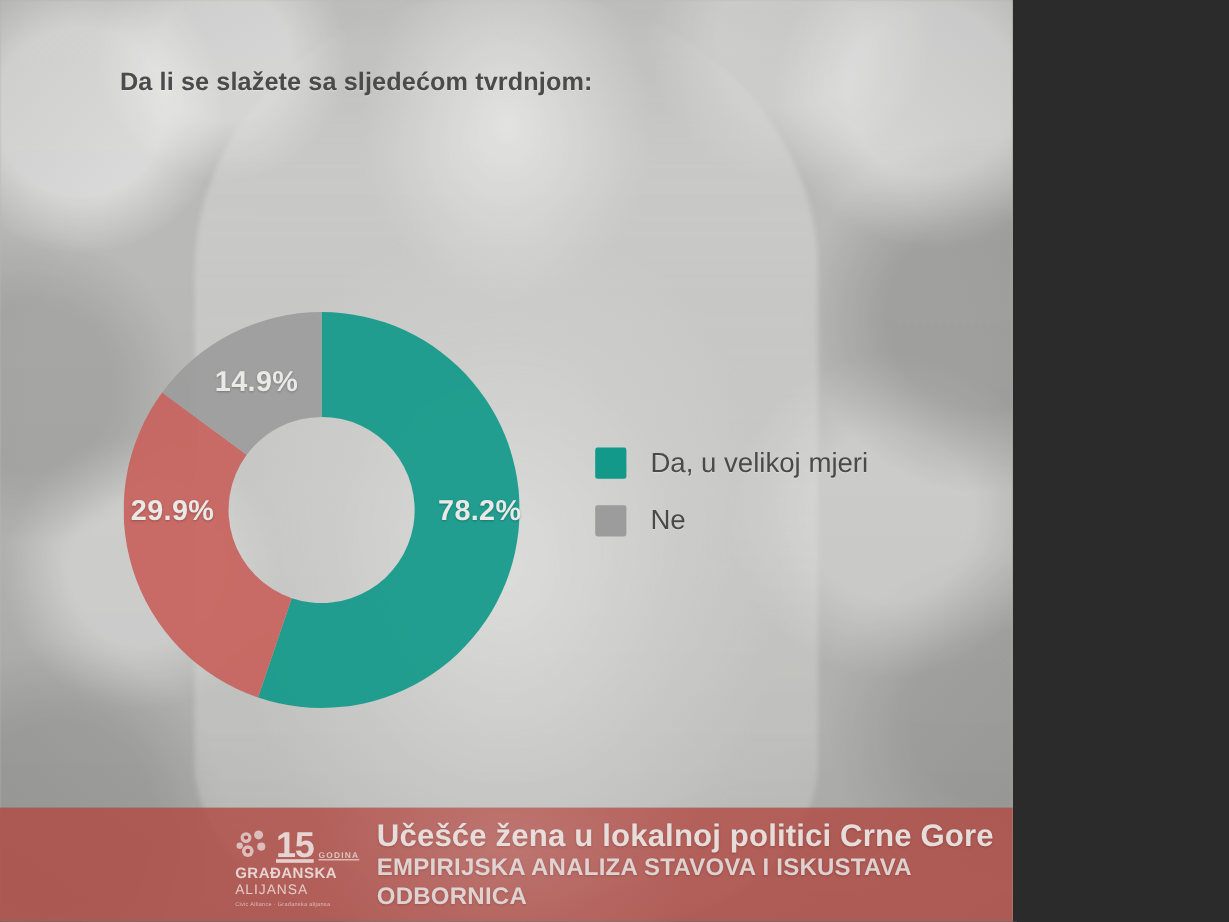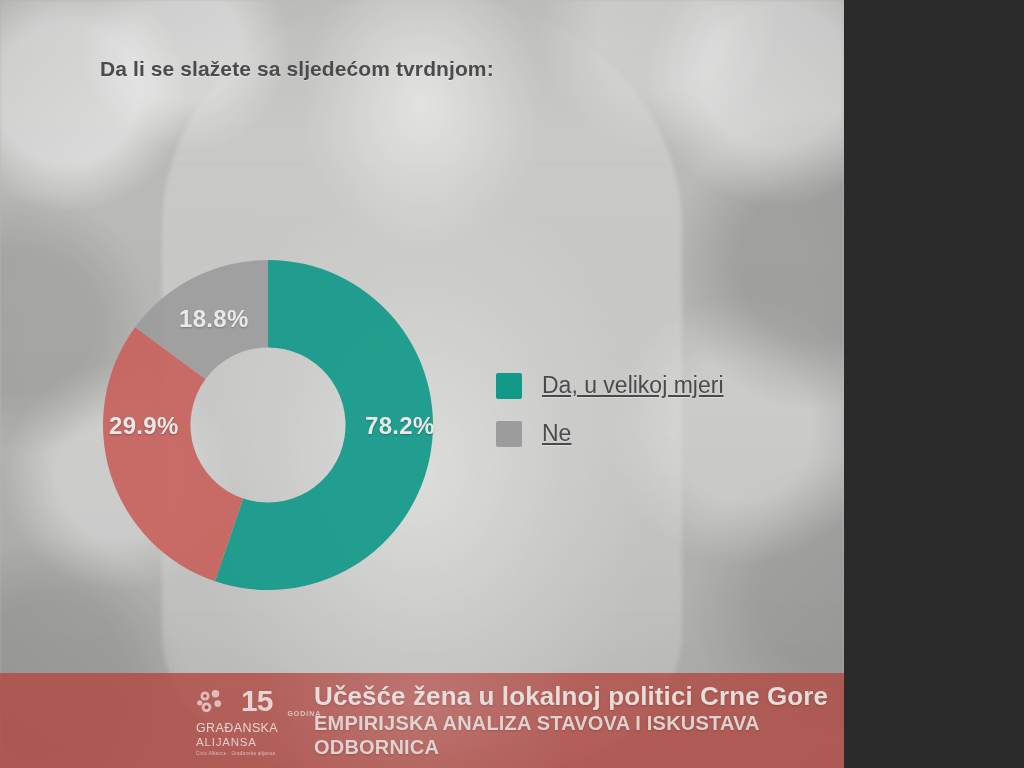--- a/index.html
+++ b/index.html
@@ -147,21 +147,20 @@
     height: 26px;
     flex: 0 0 26px;
     border-radius: 2px;
   }
   .legend-text {
     font-size: 23px;
     color: #4a4a4a;
     font-weight: 400;
     white-space: nowrap;
     text-shadow: 0 1px 1px rgba(255,255,255,0.30);
-    text-decoration: underline;
   }
 
   
   .footer {
     position: absolute;
     left: 0;
     right: 0;
     top: 673px;
     height: 95px;
     background: rgba(178,72,66,0.80);
@@ -177,43 +176,44 @@
   }
   .logo {
     position: relative;
     width: 96px;
     height: 66px;
     flex: 0 0 96px;
     color: #e3cfcd;
   }
   .logo-top {
     display: flex;
-    align-items: flex-start;
-    gap: 15px;
+    align-items: center;
+    gap: 4px;
     height: 34px;
+    text-decoration: underline;
   }
   .logo-mark { width: 30px; height: 30px; flex: 0 0 30px; opacity: 0.85; }
   .logo-15 {
     font-size: 30px;
     font-weight: 700;
     line-height: 0.92;
     letter-spacing: -1px;
     color: #e6d4d2;
   }
   .logo-godina {
     font-size: 7px;
     font-weight: 700;
     letter-spacing: 1px;
     color: #dcc4c2;
     align-self: flex-end;
     padding-bottom: 4px;
   }
   .logo-name {
     font-size: 12.5px;
-    font-weight: 400;
+    font-weight: 700;
     letter-spacing: 0.4px;
     color: #e6d4d2;
     line-height: 1.08;
     margin-top: 1px;
   }
   .logo-sub {
     font-size: 11.5px;
     font-weight: 400;
     letter-spacing: 0.8px;
     color: #e2cbc9;
@@ -273,21 +273,21 @@
   <div class="chart-wrap">
     <svg class="donut-svg" viewBox="0 0 330 330">
       <g transform="translate(165,165)">
         <path d="M 0 -165 A 165 165 0 1 1 -52.955695618189566 156.27122032413283 L -24.889176940549095 73.44747355234242 A 77.55 77.55 0 1 0 0 -77.55 Z" fill="#12998A" fill-opacity="0.92"></path>
         <path d="M -52.955695618189566 156.27122032413283 A 165 165 0 0 1 -132.87580114233518 -97.8213753265747 L -62.451626536897535 -45.97604640349011 A 77.55 77.55 0 0 0 -24.889176940549095 73.44747355234242 Z" fill="#C8625C" fill-opacity="0.92"></path>
         <path d="M -132.87580114233518 -97.8213753265747 A 165 165 0 0 1 -4.0413344371862656e-14 -165 L -1.8994271854775447e-14 -77.55 A 77.55 77.55 0 0 0 -62.451626536897535 -45.97604640349011 Z" fill="#9C9C9C" fill-opacity="0.92"></path>
       </g>
     </svg>
     <span class="slice-label lbl-0">78.2%</span>
     <span class="slice-label lbl-1">29.9%</span>
-    <span class="slice-label lbl-2">18.8%</span>
+    <span class="slice-label lbl-2">14.9%</span>
   </div>
 
   <div class="legend">
     <div class="legend-row">
       <span class="legend-swatch" style="background: rgb(18, 153, 138);"></span>
       <span class="legend-text">Da, u velikoj mjeri</span>
     </div>
     <div class="legend-row">
       <span class="legend-swatch" style="background: rgb(156, 156, 156);"></span>
       <span class="legend-text">Ne</span>

